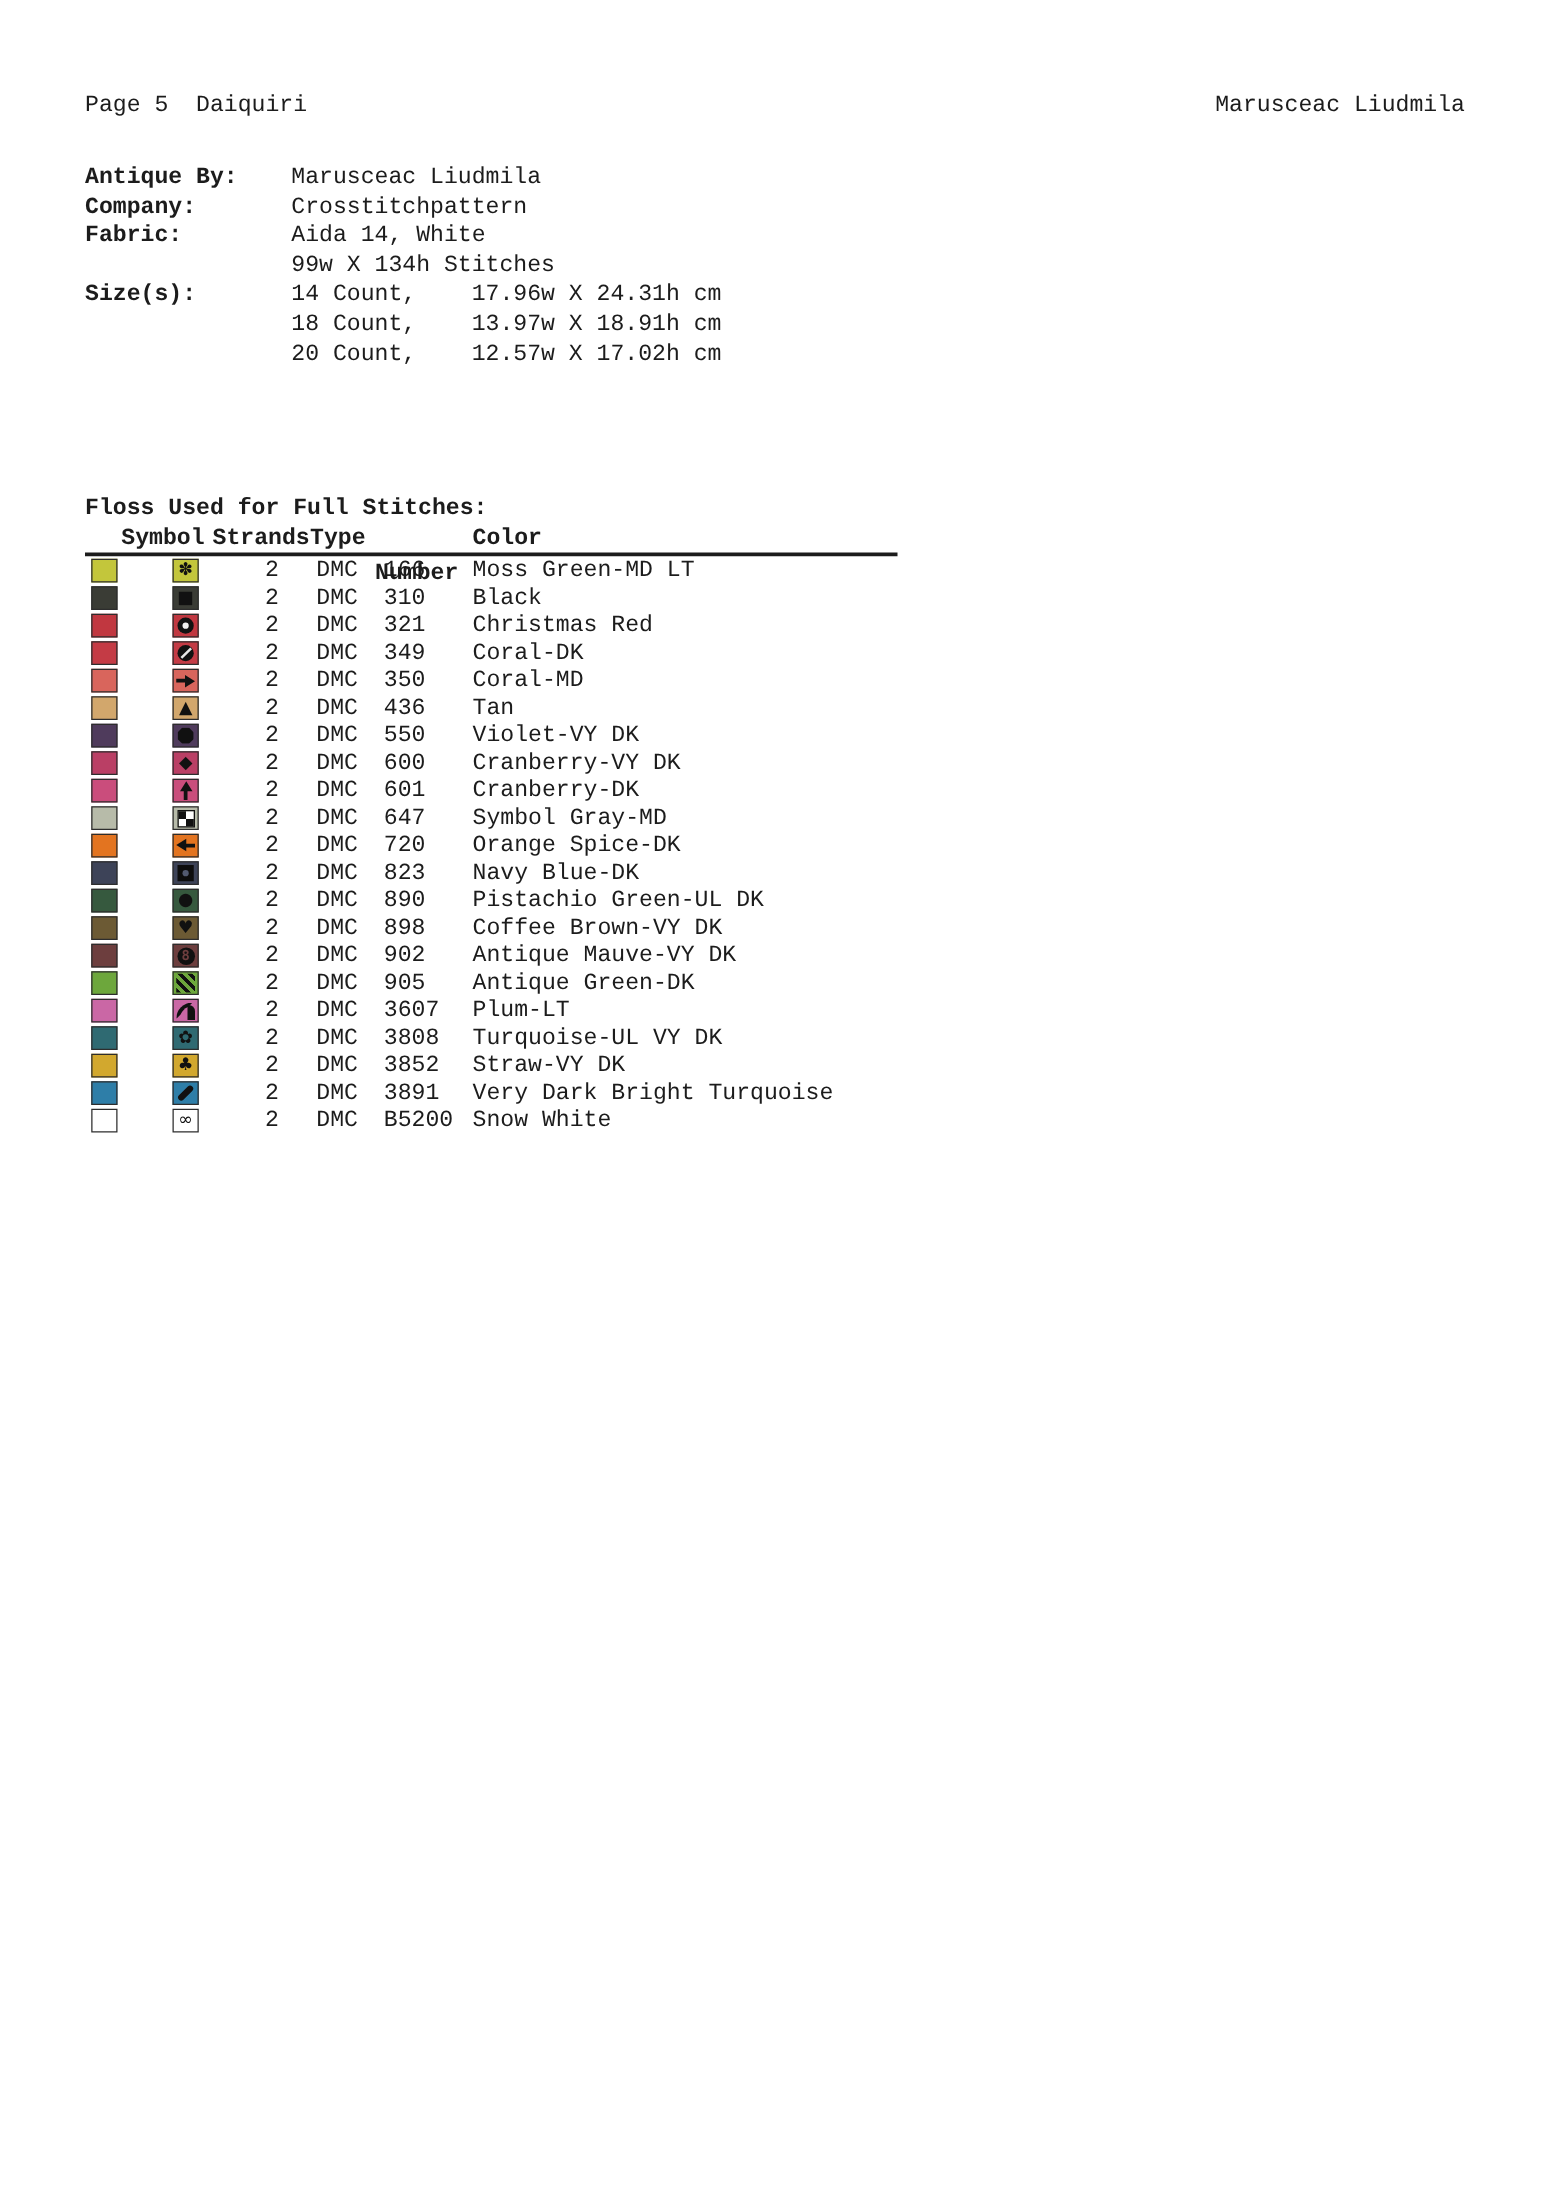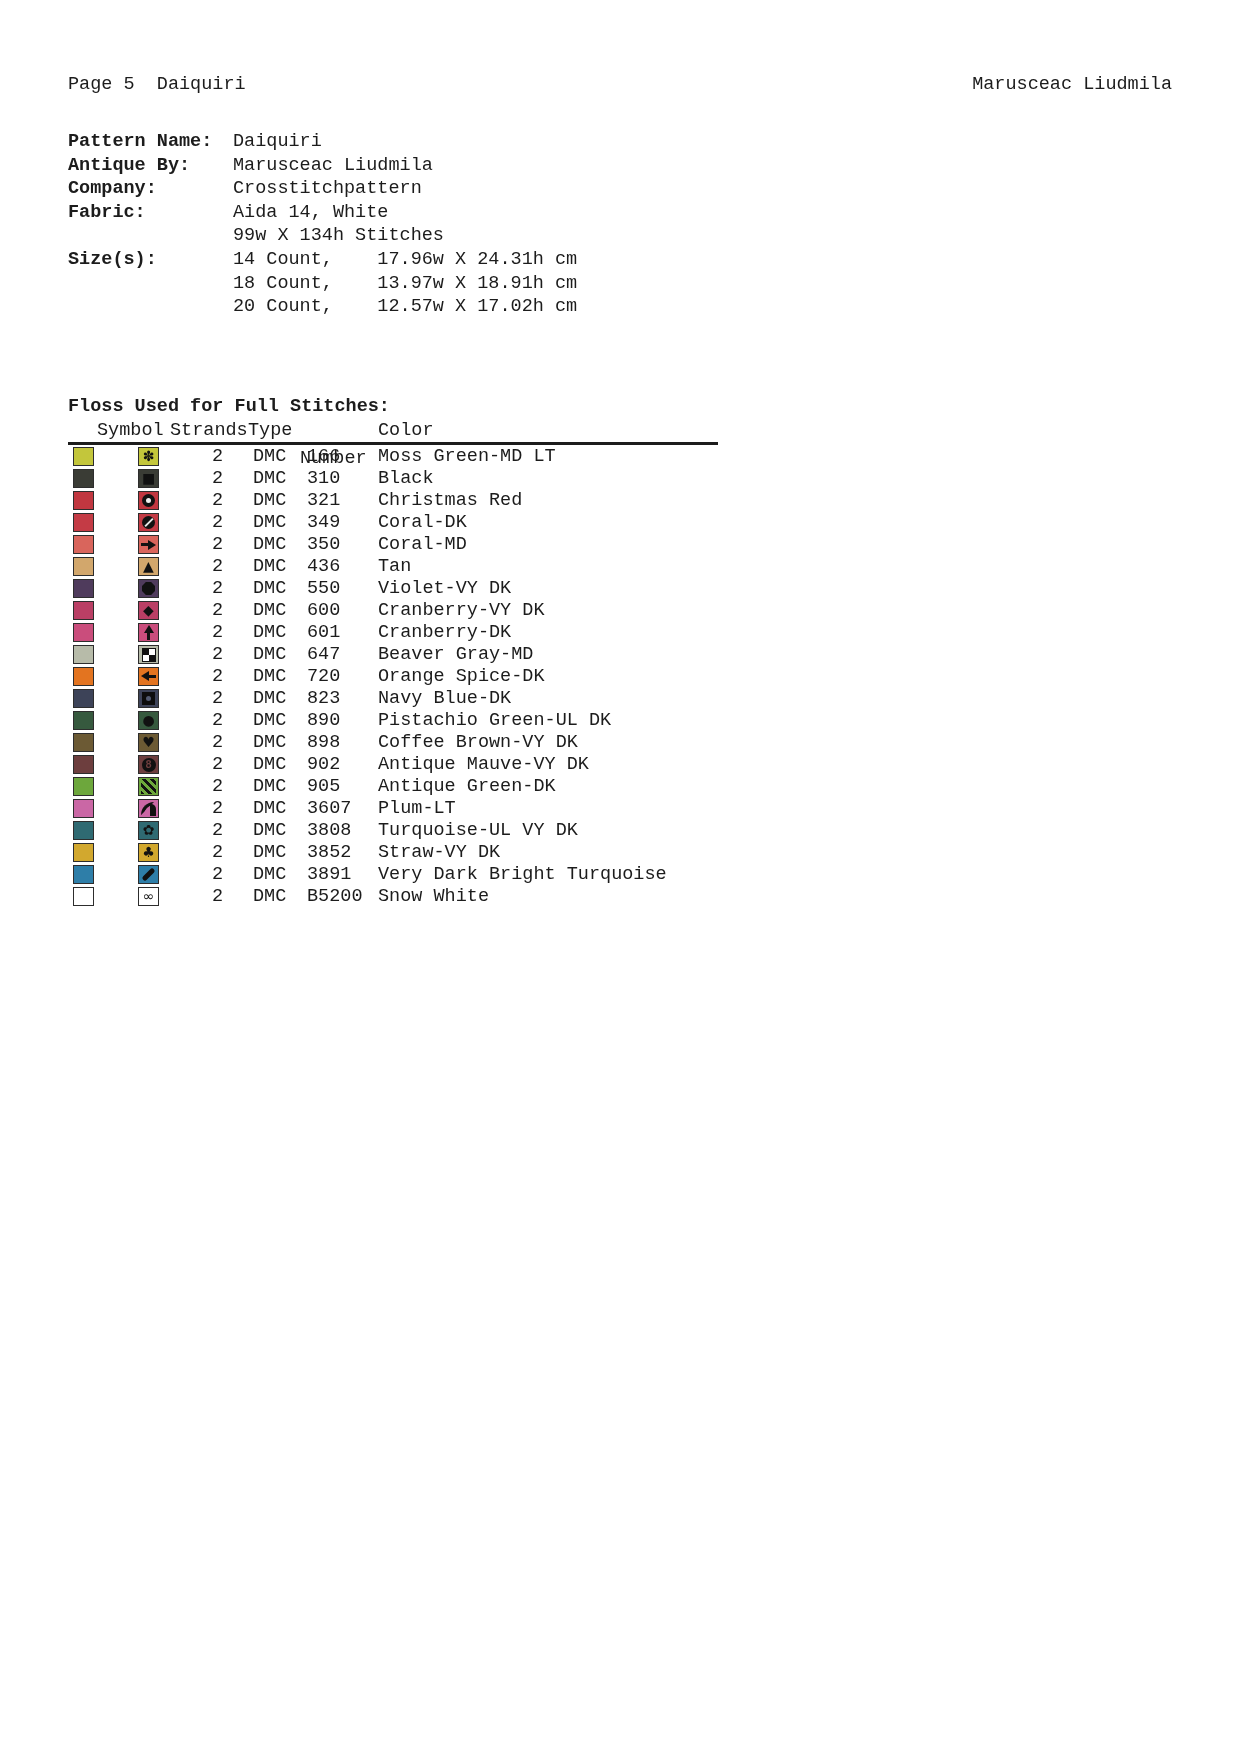--- a/index.html
+++ b/index.html
@@ -10,21 +10,21 @@
   }
   .hdr-left{position:absolute;left:68px;top:74px;white-space:pre;}
   .hdr-right{position:absolute;right:68px;top:74px;white-space:pre;}
 
   .info{position:absolute;left:68px;top:130px;}
   .irow{display:flex;height:23.6px;line-height:23.6px;white-space:pre;}
   .ilabel{width:165px;font-weight:bold;flex:0 0 165px;}
   .ivalue{white-space:pre;}
 
   .floss-title{position:absolute;left:68px;top:396px;font-weight:bold;white-space:pre;}
-  .colh{position:absolute;left:0;top:420px;height:22px;width:100%;font-weight:normal;}
+  .colh{position:absolute;left:0;top:420px;height:22px;width:100%;font-weight:bold;}
   .colh span{position:absolute;top:0;white-space:pre;}
   .colh .ch0{left:97px;} .colh .ch1{left:170px;} .colh .ch2{left:248px;}
   .colh .ch3{left:300px;margin-top:28px;} .colh .ch4{left:378px;}
   .rule{position:absolute;left:68px;top:442px;width:650px;height:3px;background:#1c1c1c;}
 
   .flosstable{position:absolute;left:68px;top:447px;width:900px;}
   .frow{position:relative;height:22px;}
   .frow span{white-space:pre;}
   .swatch{position:absolute;left:5px;top:0;width:21px;height:19px;border:1px solid #2d2d2d;box-sizing:border-box;}
   .symbox{position:absolute;left:70px;top:0;width:21px;height:19px;border:1px solid #2d2d2d;box-sizing:border-box;
@@ -61,21 +61,20 @@
   .sym-thickslash{width:5px;height:15px;background:#111;border-radius:2.5px;transform:rotate(45deg);}
 </style>
 </head>
 <body>
 
 <div class="page">
   <div class="hdr-left">Page 5  Daiquiri</div>
   <div class="hdr-right">Marusceac Liudmila</div>
 
   <div class="info">
-      <div class="irow"><span class="ilabel">Pattern Name:</span><span class="ivalue">Daiquiri</span></div>
       <div class="irow"><span class="ilabel">Antique By:</span><span class="ivalue">Marusceac Liudmila</span></div>
       <div class="irow"><span class="ilabel">Company:</span><span class="ivalue">Crosstitchpattern</span></div>
       <div class="irow"><span class="ilabel">Fabric:</span><span class="ivalue">Aida 14, White</span></div>
       <div class="irow"><span class="ilabel"></span><span class="ivalue">99w X 134h Stitches</span></div>
       <div class="irow"><span class="ilabel">Size(s):</span><span class="ivalue">14 Count,    17.96w X 24.31h cm</span></div>
       <div class="irow"><span class="ilabel"></span><span class="ivalue">18 Count,    13.97w X 18.91h cm</span></div>
       <div class="irow"><span class="ilabel"></span><span class="ivalue">20 Count,    12.57w X 17.02h cm</span></div>
     </div>
 
   <div class="floss-title">Floss Used for Full Stitches:</div>
@@ -159,21 +158,21 @@
         <span class="c-type">DMC</span>
         <span class="c-num">601</span>
         <span class="c-col">Cranberry-DK</span>
       </div>
       <div class="frow">
         <span class="swatch" style="background: rgb(183, 187, 169);"></span>
         <span class="symbox" style="background: rgb(183, 187, 169);"><span class="sym sym-checker"></span></span>
         <span class="c-str">2</span>
         <span class="c-type">DMC</span>
         <span class="c-num">647</span>
-        <span class="c-col">Beaver Gray-MD</span>
+        <span class="c-col">Symbol Gray-MD</span>
       </div>
       <div class="frow">
         <span class="swatch" style="background: rgb(227, 116, 32);"></span>
         <span class="symbox" style="background: rgb(227, 116, 32);"><span class="sym sym-arrow-left"></span></span>
         <span class="c-str">2</span>
         <span class="c-type">DMC</span>
         <span class="c-num">720</span>
         <span class="c-col">Orange Spice-DK</span>
       </div>
       <div class="frow">

